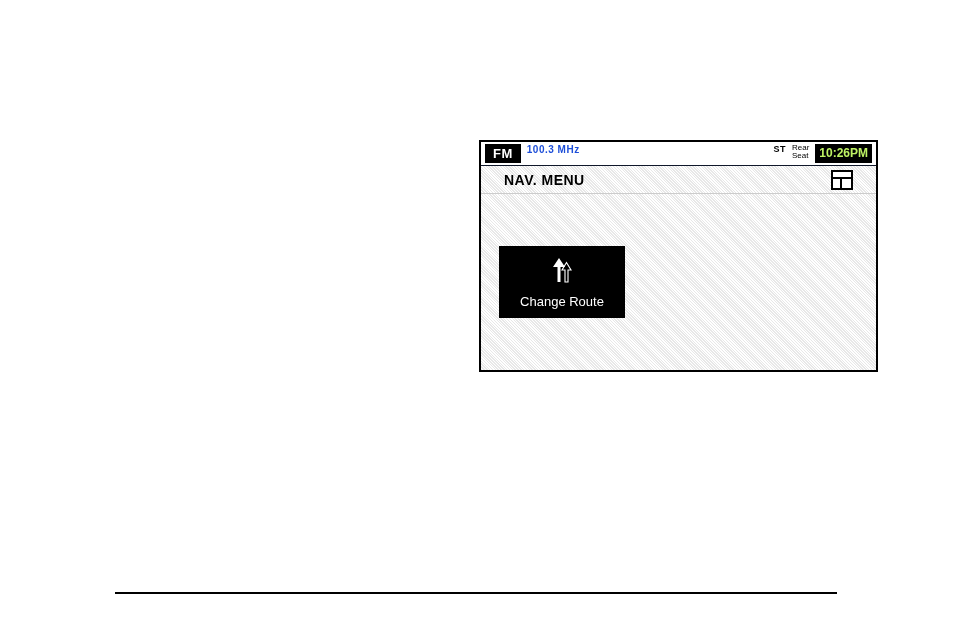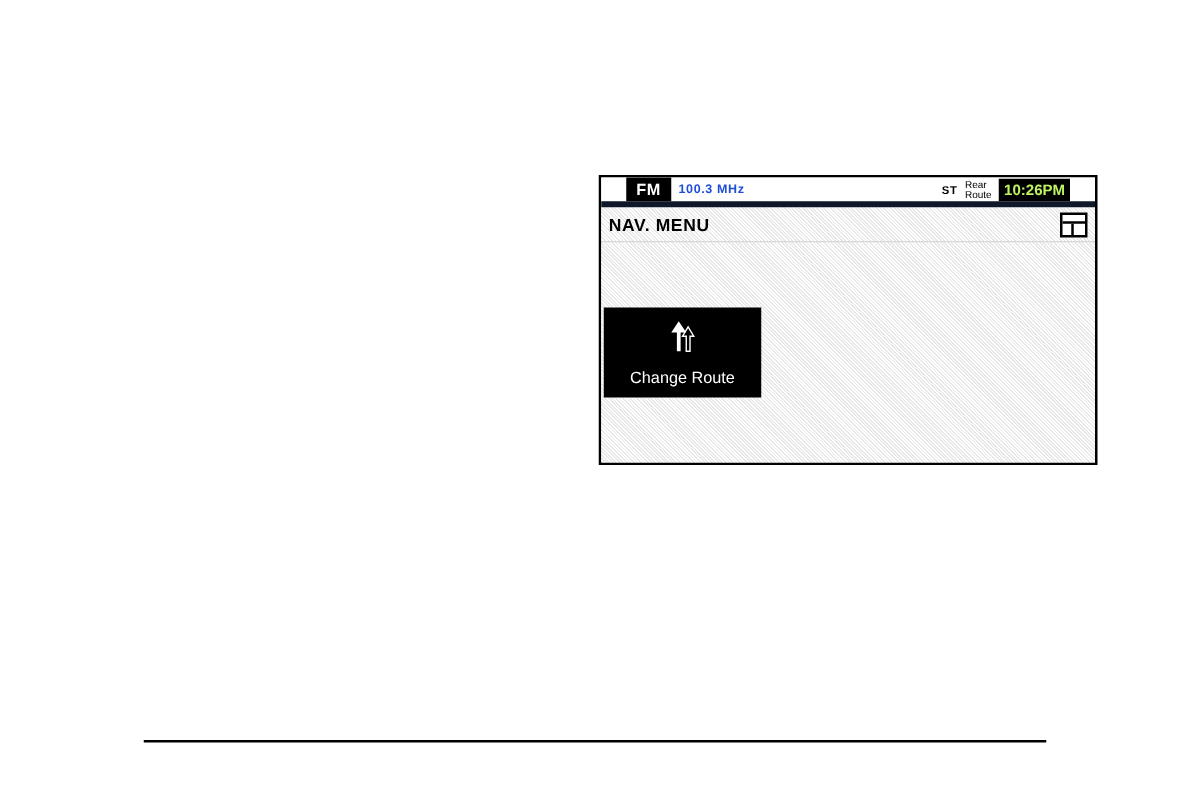--- a/index.html
+++ b/index.html
@@ -21,24 +21,23 @@
     border: 2px solid #000;
     background: #fff;
     display: flex;
     flex-direction: column;
   }
   
   .status-bar {
     height: 24px;
     background: #fff;
     display: flex;
-    align-items: center;
-    padding: 2px 20px;
+    padding: 2px 4px;
     gap: 6px;
-    border-bottom: 5px solid #0f172a;
+    border-bottom: 1px solid #0f172a;
   }
   
   .band-badge {
     background: #000;
     color: #fff;
     font-size: 13px;
     font-weight: bold;
     padding: 2px 8px;
     letter-spacing: 0.5px;
   }
@@ -71,21 +70,21 @@
     font-size: 12px;
     font-weight: bold;
     padding: 2px 4px;
   }
   
   .title-row {
     height: 28px;
     display: flex;
     align-items: center;
     justify-content: space-between;
-    padding: 0 6px;
+    padding: 0 23px;
     background-image: repeating-linear-gradient(45deg, #e8e8e8 0, #e8e8e8 1px, #fff 1px, #fff 2px);
     border-bottom: 1px solid #ccc;
   }
   
   .title-text {
     font-size: 14px;
     font-weight: bold;
     letter-spacing: 0.5px;
   }
   
@@ -100,21 +99,21 @@
   }
   .windows-icon .top { height: 7px; border-bottom: 2px solid #000; }
   .windows-icon .bot { flex:1; display:flex; }
   .windows-icon .bot .l { width: 9px; border-right: 2px solid #000; }
   
   .content-area {
     flex: 1;
     background-image: repeating-linear-gradient(45deg, #e8e8e8 0, #e8e8e8 1px, #fff 1px, #fff 2px);
     display: flex;
     align-items: center;
-    padding: 0 2px;
+    padding: 0 18px;
     gap: 8px;
   }
   
   .big-button {
     width: 126px;
     height: 72px;
     background: #000;
     color: #fff;
     display: flex;
     flex-direction: column;
@@ -150,21 +149,21 @@
 
   <div class="device-screen">
 
     <div class="status-bar">
       <span class="band-badge">FM</span>
       <span class="frequency">100.3 MHz</span>
       <span class="status-spacer"></span>
       <span class="st-label">ST</span>
       <div class="rear-seat">
         <div>Rear</div>
-        <div>Route</div>
+        <div>Seat</div>
       </div>
       <span class="clock">10:26PM</span>
     </div>
 
     <div class="title-row">
       <span class="title-text">NAV. MENU</span>
       <div class="windows-icon">
         <div class="top"></div>
         <div class="bot">
             <div class="l"></div>

